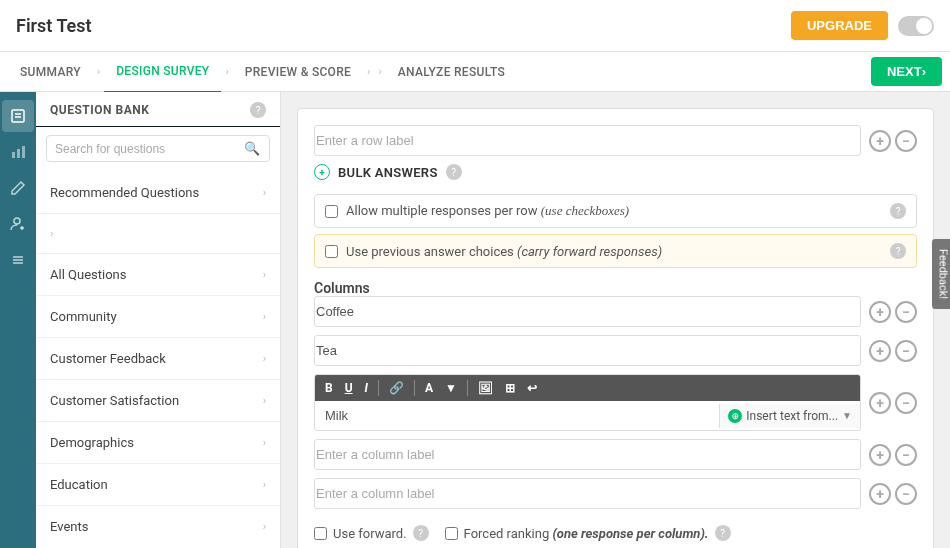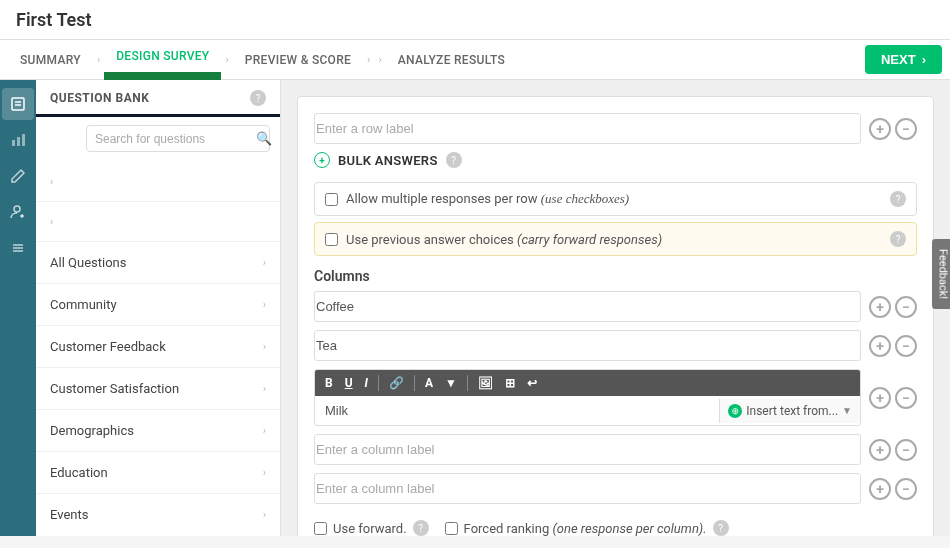--- a/index.html
+++ b/index.html
@@ -1,46 +1,46 @@
 <!DOCTYPE html>
 <html><head>
   <meta charset="utf-8">
   <style>
     * { box-sizing: border-box; margin: 0; padding: 0; }
     body { font-family: -apple-system, BlinkMacSystemFont, 'Segoe UI', Roboto, sans-serif; font-size: 13px; background: #f5f5f5; color: #333; width: 950px; height: 548px; overflow: hidden; }
 
     
-    .top-bar { display: flex; align-items: center; justify-content: space-between; background: #fff; border-bottom: 1px solid #e0e0e0; padding: 0 16px; height: 40px; }
+    .top-bar { display: flex; align-items: center; justify-content: space-between; background: #fff; border-bottom: 1px solid #e0e0e0; padding: 0 16px; height: 52px; }
     .app-title { font-size: 18px; font-weight: 600; color: #333; }
     .top-bar-right { display: flex; align-items: center; gap: 10px; }
     .upgrade-btn { background: #f5a623; color: #fff; border: none; border-radius: 4px; padding: 7px 16px; font-size: 13px; font-weight: 600; cursor: pointer; }
     .toggle-btn { width: 36px; height: 20px; background: #ccc; border-radius: 10px; cursor: pointer; position: relative; }
     .toggle-btn::after { content: ''; width: 16px; height: 16px; background: #fff; border-radius: 50%; position: absolute; top: 2px; right: 2px; }
 
     
     .nav-tabs { display: flex; align-items: center; background: #fff; border-bottom: 1px solid #e0e0e0; padding: 0 8px; height: 40px; }
     .nav-tab { font-size: 12px; font-weight: 500; color: #666; padding: 0 12px; height: 40px; display: flex; align-items: center; cursor: pointer; position: relative; text-transform: uppercase; letter-spacing: 0.3px; }
-    .nav-tab.active { color: #00bf6f; border-bottom: 8px solid #15803d; }
+    .nav-tab.active { color: #00bf6f; border-bottom: 1px solid #15803d; }
     .nav-tab-arrow { color: #bbb; margin: 0 4px; font-size: 11px; }
-    .next-btn { margin-left: auto; background: #00bf6f; color: #fff; border: none; border-radius: 4px; padding: 7px 16px; font-size: 13px; font-weight: 600; cursor: pointer; display: flex; align-items: center; gap: 6px; }
+    .next-btn { margin-left: auto; background: #00bf6f; color: #fff; border: none; border-radius: 4px; padding: 7px 16px; font-size: 13px; font-weight: 600; cursor: pointer; display: flex; align-items: center; }
 
     
     .main-layout { display: flex; height: calc(548px - 92px); }
 
     
     .icon-sidebar { width: 36px; background: #2d6e7e; display: flex; flex-direction: column; align-items: center; padding-top: 8px; gap: 4px; }
     .icon-sidebar-item { width: 32px; height: 32px; display: flex; align-items: center; justify-content: center; border-radius: 4px; cursor: pointer; color: rgba(255,255,255,0.7); font-size: 14px; }
     .icon-sidebar-item.active { background: rgba(255,255,255,0.2); color: #fff; }
 
     
     .question-bank { width: 245px; background: #fff; border-right: 1px solid #e0e0e0; overflow-y: auto; }
-    .question-bank-header { display: flex; align-items: center; justify-content: space-between; padding: 10px 14px 8px; border-bottom: 3px solid #0f172a; }
+    .question-bank-header { display: flex; align-items: center; justify-content: space-between; padding: 10px 14px 8px; border-bottom: 1px solid #0f172a; }
     .question-bank-title { font-size: 12px; font-weight: 700; color: #555; text-transform: uppercase; letter-spacing: 0.5px; }
     .qb-help { width: 16px; height: 16px; background: #ccc; border-radius: 50%; color: #fff; font-size: 10px; display: flex; align-items: center; justify-content: center; cursor: pointer; }
-    .search-box { padding: 8px 10px; margin-left: 40px; }
+    .search-box { padding: 8px 10px; }
     .search-input-wrap { display: flex; align-items: center; border: 1px solid #ddd; border-radius: 4px; padding: 5px 8px; gap: 6px; }
     .search-input-wrap input { border: none; outline: none; font-size: 12px; flex: 1; color: #555; }
     .search-input-wrap input::placeholder { color: #aaa; }
     .search-icon-svg { color: #aaa; font-size: 13px; }
     .qb-section { padding: 6px 0; }
     .qb-item { display: flex; align-items: center; justify-content: space-between; padding: 9px 14px; cursor: pointer; font-size: 13px; color: #444; }
     .qb-item-label { }
     .qb-chevron { color: #bbb; font-size: 11px; }
     .qb-divider { height: 1px; background: #f0f0f0; margin: 4px 0; }
 
@@ -62,21 +62,21 @@
     .bulk-answers-icon { width: 16px; height: 16px; border: 1.5px solid #00bf6f; border-radius: 50%; display: flex; align-items: center; justify-content: center; color: #00bf6f; font-size: 10px; font-weight: bold; cursor: pointer; }
     .bulk-answers-label { font-size: 13px; font-weight: 600; color: #333; text-transform: uppercase; letter-spacing: 0.3px; }
     .help-icon { width: 16px; height: 16px; background: #ccc; border-radius: 50%; color: #fff; font-size: 10px; display: flex; align-items: center; justify-content: center; cursor: pointer; }
 
     .checkbox-row { display: flex; align-items: center; gap: 8px; padding: 8px 10px; border: 1px solid #ddd; border-radius: 4px; margin-bottom: 6px; }
     .checkbox-row input[type="checkbox"] { cursor: pointer; }
     .checkbox-row label { font-size: 13px; color: #555; cursor: pointer; }
     .checkbox-row label span { }
     .carry-forward-row { background: #fffbf0; border: 1px solid #f0e0a0; border-radius: 4px; }
 
-    .section-title { font-size: 14px; font-weight: 600; color: #444; margin: 12px 0 7px; }
+    .section-title { font-size: 14px; font-weight: 600; color: #444; margin: 12px 0 0; }
 
     .columns-section { margin-top: 8px; }
 
     
     .toolbar-row { background: #fff; border: 1px solid #ddd; border-radius: 3px; }
     .text-toolbar { display: flex; align-items: center; gap: 4px; background: #555; padding: 4px 6px; border-radius: 2px 2px 0 0; }
     .toolbar-btn { color: #fff; font-size: 12px; font-weight: bold; cursor: pointer; padding: 2px 4px; border-radius: 2px; }
     .toolbar-separator { width: 1px; height: 16px; background: rgba(255,255,255,0.3); margin: 0 2px; }
     .toolbar-input-row { display: flex; align-items: center; }
     .toolbar-input-row input { flex: 1; border: none; padding: 7px 10px; font-size: 13px; outline: none; }
@@ -90,20 +90,24 @@
 
     ::-webkit-scrollbar { width: 6px; }
     ::-webkit-scrollbar-track { background: #f0f0f0; }
     ::-webkit-scrollbar-thumb { background: #ccc; border-radius: 3px; }
   </style>
 </head>
 <body>
 
 <div class="top-bar">
   <span class="app-title">First Test</span>
+  <div class="top-bar-right">
+    <button class="upgrade-btn">UPGRADE</button>
+    <div class="toggle-btn"></div>
+  </div>
 </div>
 
 <div class="nav-tabs">
   <div class="nav-tab">
     <span>SUMMARY</span>
   </div>
   <span class="nav-tab-arrow">›</span>
   <div class="nav-tab active">
     <span>DESIGN SURVEY</span>
   </div>
@@ -167,20 +171,21 @@
       <div class="qb-help">?</div>
     </div>
     <div class="search-box">
       <div class="search-input-wrap">
         <input type="text" placeholder="Search for questions" style="">
         <span class="search-icon-svg">🔍</span>
       </div>
     </div>
     <div class="qb-section">
       <div class="qb-item">
+        <span class="qb-item-label">Recommended Questions</span>
         <span class="qb-chevron">›</span>
       </div>
       <div class="qb-divider"></div>
       <div class="qb-item">
         <span class="qb-chevron">›</span>
       </div>
       <div class="qb-divider"></div>
       <div class="qb-item">
         <span class="qb-item-label">All Questions</span>
         <span class="qb-chevron">›</span>
@@ -323,21 +328,21 @@
         <div class="weights-row">
           <div class="weights-item">
             <input type="checkbox" id="use-weights" style="">
             <label for="use-weights">Use forward.</label>
             <div class="help-icon">?</div>
           </div>
           <div class="weights-item">
             <input type="checkbox" id="forced-ranking" style="">
             <label for="forced-ranking">
               <span>Forced ranking</span>
-              <span style="font-style:italic;">(one response per column).</span>
+              <span style="font-style:italic;font-weight:bold;">(one response per column).</span>
             </label>
             <div class="help-icon">?</div>
           </div>
         </div>
 
       </div>
     </div>
   </div>
 
   <div style="position:fixed; right:-28px; top:50%; transform:translateY(-50%) rotate(90deg); background:#777; color:#fff; font-size:11px; padding:5px 10px; cursor:pointer; border-radius:0 0 4px 4px; z-index:100;">

